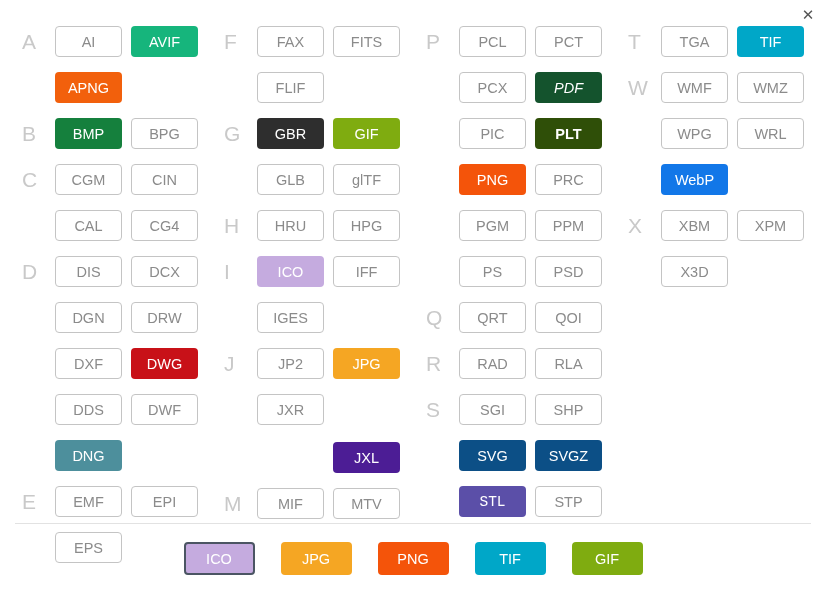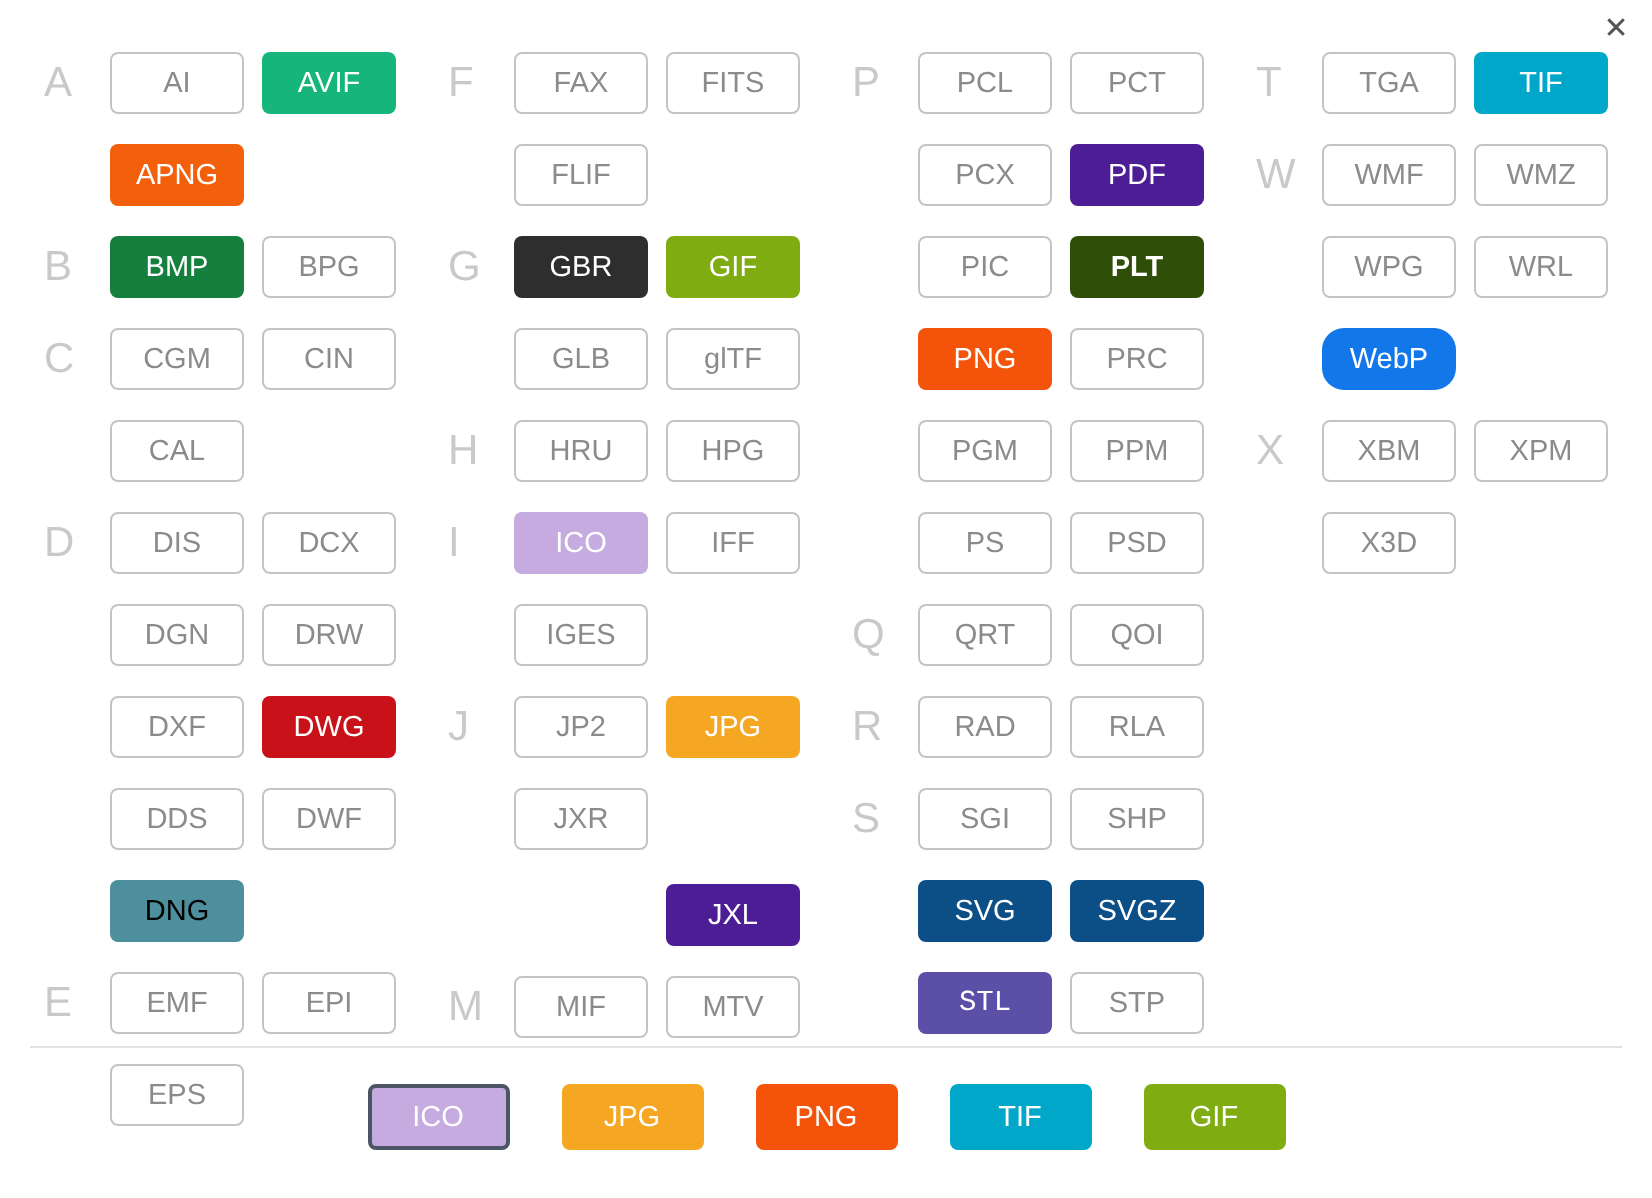--- a/index.html
+++ b/index.html
@@ -177,20 +177,21 @@
         </div>
       </div>
       <div class="letter-group">
         <div class="letter-label">C</div>
         <div class="btn-row">
           <button class="fmt-btn">CGM</button>
           <button class="fmt-btn">CIN</button>
         </div>
         <div class="btn-row">
           <button class="fmt-btn">CAL</button>
+          <button class="fmt-btn">CG4</button>
         </div>
       </div>
       <div class="letter-group">
         <div class="letter-label">D</div>
         <div class="btn-row">
           <button class="fmt-btn">DIS</button>
           <button class="fmt-btn">DCX</button>
         </div>
         <div class="btn-row">
           <button class="fmt-btn">DGN</button>
@@ -198,21 +199,21 @@
         </div>
         <div class="btn-row">
           <button class="fmt-btn">DXF</button>
           <button class="fmt-btn filled" style="background: rgb(200, 17, 24); color: rgb(255, 255, 255);">DWG</button>
         </div>
         <div class="btn-row">
           <button class="fmt-btn">DDS</button>
           <button class="fmt-btn">DWF</button>
         </div>
         <div class="btn-row">
-          <button class="fmt-btn filled" style="background: rgb(77, 143, 156); color: #000000;">DNG</button>
+          <button class="fmt-btn filled" style="background: rgb(77, 143, 156); color: #ffffff;">DNG</button>
           <button class="fmt-btn spacer"></button>
         </div>
       </div>
       <div class="letter-group">
         <div class="letter-label">E</div>
         <div class="btn-row">
           <button class="fmt-btn">EMF</button>
           <button class="fmt-btn">EPI</button>
         </div>
         <div class="btn-row">
@@ -283,21 +284,21 @@
     </div>
     <div class="letter-column" data-col="2">
       <div class="letter-group">
         <div class="letter-label">P</div>
         <div class="btn-row">
           <button class="fmt-btn">PCL</button>
           <button class="fmt-btn">PCT</button>
         </div>
         <div class="btn-row">
           <button class="fmt-btn">PCX</button>
-          <button class="fmt-btn filled" style="background: #4c1d95; color: rgb(255, 255, 255);">PDF</button>
+          <button class="fmt-btn filled" style="background: #14532d; color: rgb(255, 255, 255); font-style: italic;">PDF</button>
         </div>
         <div class="btn-row">
           <button class="fmt-btn">PIC</button>
           <button class="fmt-btn filled" style="background: rgb(47, 79, 8); color: rgb(255, 255, 255); font-weight: bold;">PLT</button>
         </div>
         <div class="btn-row">
           <button class="fmt-btn filled" style="background: rgb(244, 84, 10); color: rgb(255, 255, 255);">PNG</button>
           <button class="fmt-btn">PRC</button>
         </div>
         <div class="btn-row">
@@ -351,21 +352,21 @@
         <div class="letter-label">W</div>
         <div class="btn-row">
           <button class="fmt-btn">WMF</button>
           <button class="fmt-btn">WMZ</button>
         </div>
         <div class="btn-row">
           <button class="fmt-btn">WPG</button>
           <button class="fmt-btn">WRL</button>
         </div>
         <div class="btn-row">
-          <button class="fmt-btn filled" style="background: rgb(18, 119, 232); color: rgb(255, 255, 255); border-radius: 11px;">WebP</button>
+          <button class="fmt-btn filled" style="background: rgb(18, 119, 232); color: rgb(255, 255, 255);">WebP</button>
           <button class="fmt-btn spacer"></button>
         </div>
       </div>
       <div class="letter-group">
         <div class="letter-label">X</div>
         <div class="btn-row">
           <button class="fmt-btn">XBM</button>
           <button class="fmt-btn">XPM</button>
         </div>
         <div class="btn-row">

